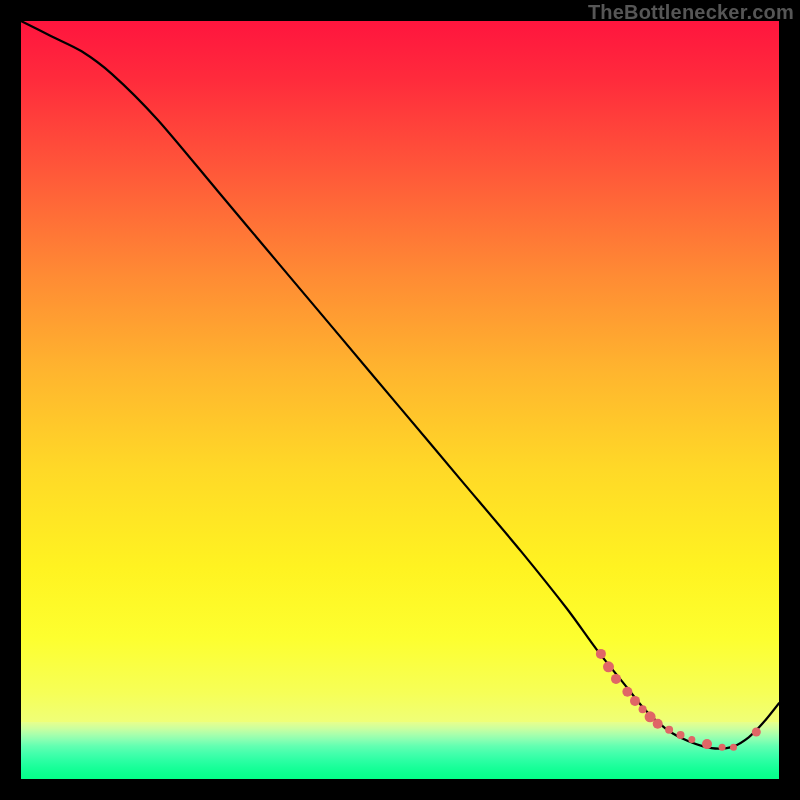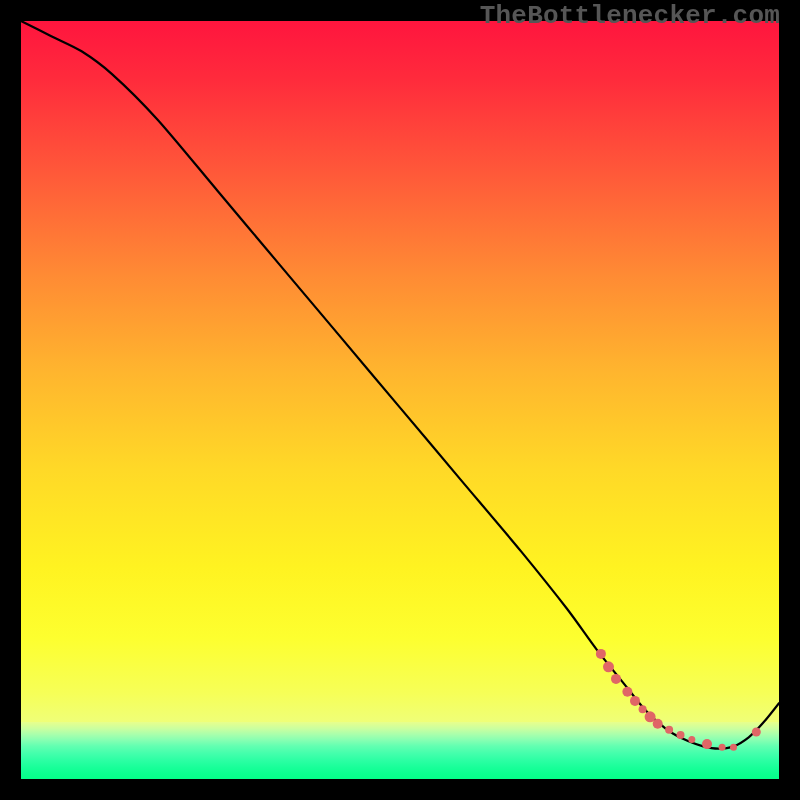--- a/index.html
+++ b/index.html
@@ -66,23 +66,23 @@
   .curve {
     position: absolute;
     left: 0; top: 0;
     width: 758px;
     height: 758px;
     pointer-events: none;
   }
   .attrib {
     position: absolute;
     top: 1px;
-    right: 20px;
-    font-family: Liberation Mono, monospace;
-    font-size: 26px;
+    right: 6px;
+    font-family: Liberation Sans, sans-serif;
+    font-size: 20px;
     font-weight: 700;
     color: #565656;
     letter-spacing: 0.2px;
   }
 </style>
 </head>
 <body>
 
 <div class="stage">
   <div class="plot">

